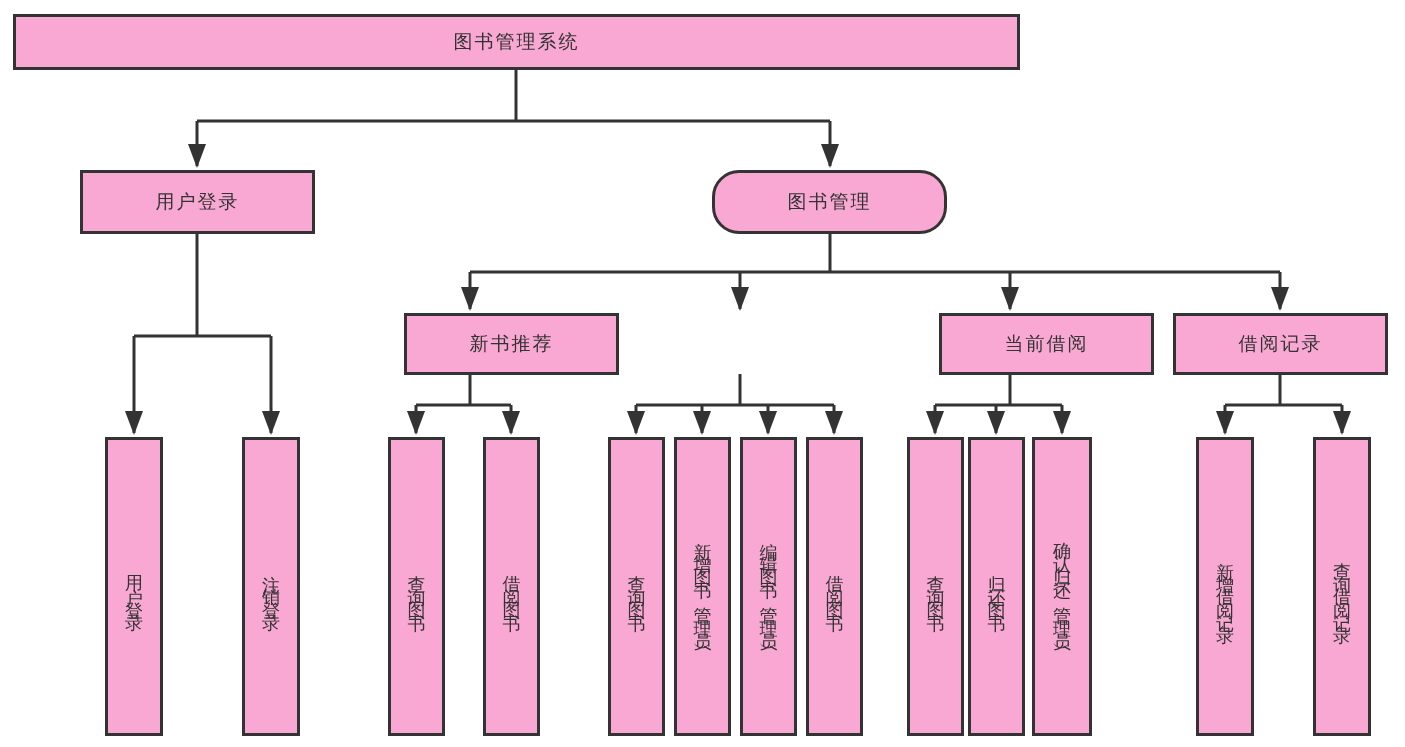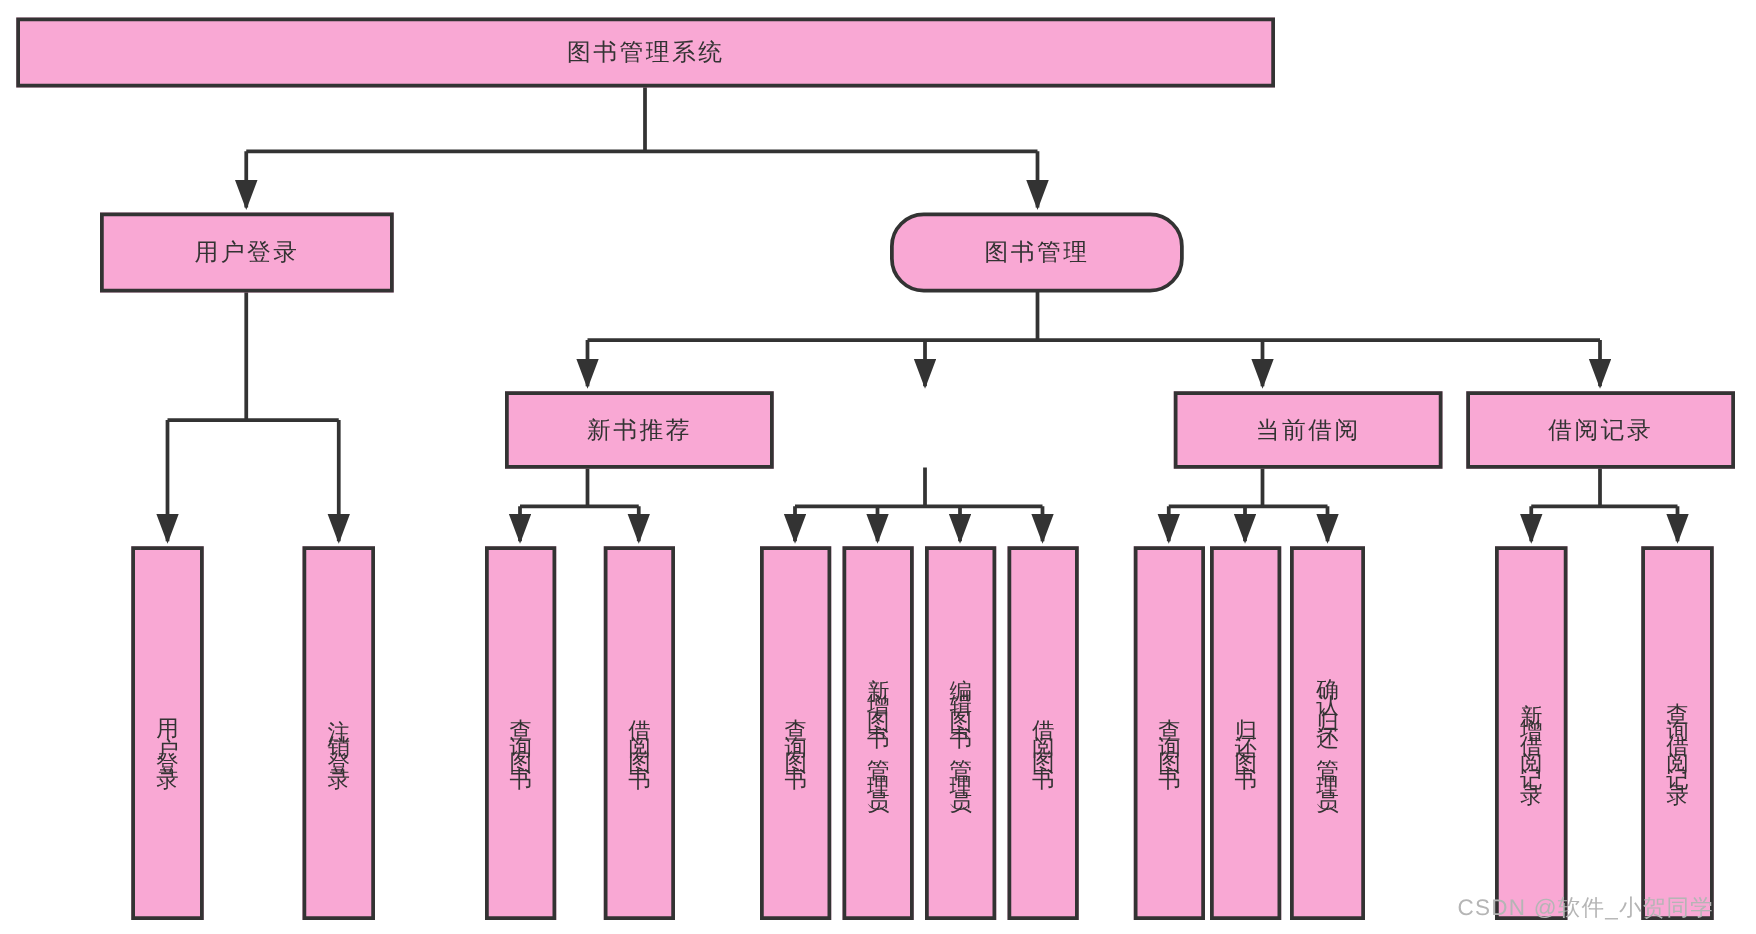--- a/index.html
+++ b/index.html
@@ -161,15 +161,14 @@
     <span>确认归还（管理员）</span>
   </div>
 
   <div class="node v" style="left:1196px; top:437px; width:58px; height:299px;">
     <span>新增借阅记录</span>
   </div>
   <div class="node v" style="left:1313px; top:437px; width:58px; height:299px;">
     <span>查询借阅记录</span>
   </div>
 
-  <div id="watermark">CSDN @软件_小贺同学</div>
 
 </div>
 
 </body></html>

